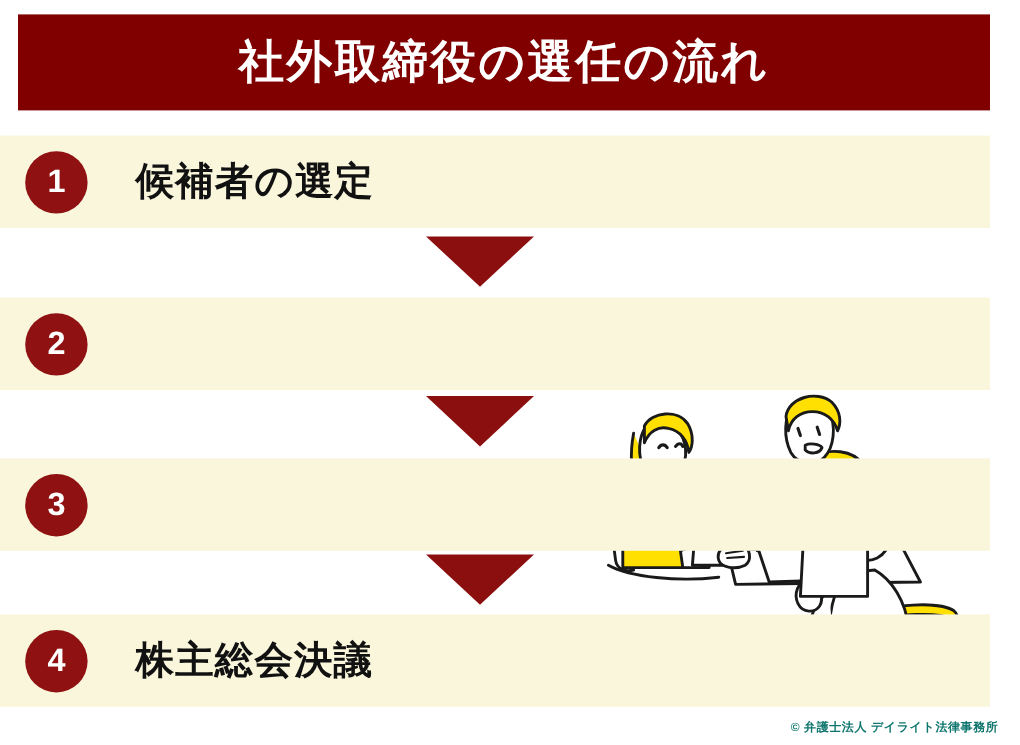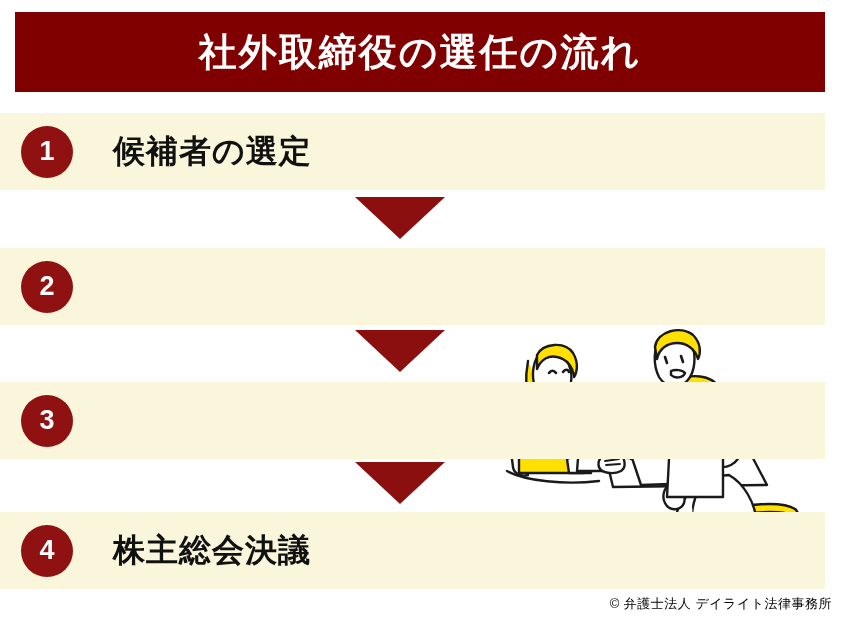--- a/index.html
+++ b/index.html
@@ -103,23 +103,23 @@
     height: 265px;
     z-index: 2;
   }
   #illustration svg { display: block; }
 
   
   #footer-credit {
     position: absolute;
     right: 18px;
     bottom: 8px;
-    font-size: 13px;
-    font-weight: normal;
-    color: #000000;
+    font-size: 10px;
+    font-weight: bold;
+    color: #0f766e;
     letter-spacing: 0.5px;
     white-space: nowrap;
     z-index: 6;
   }
 </style>
 </head>
 <body>
 
 <div id="title-banner">
   <span id="title-text">社外取締役の選任の流れ</span>

